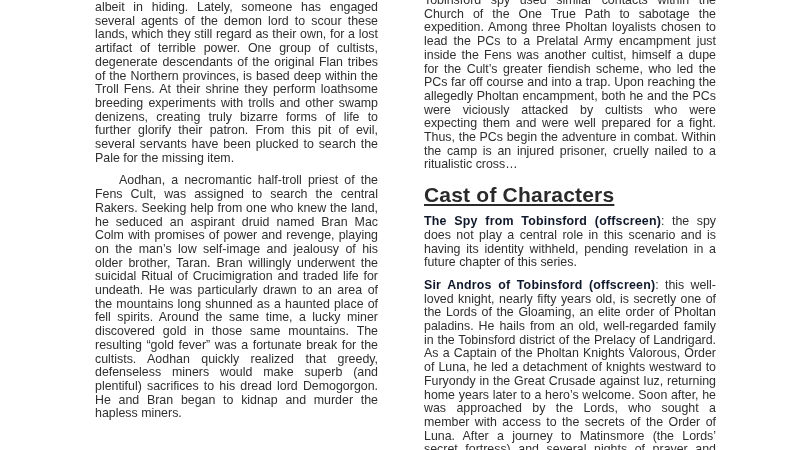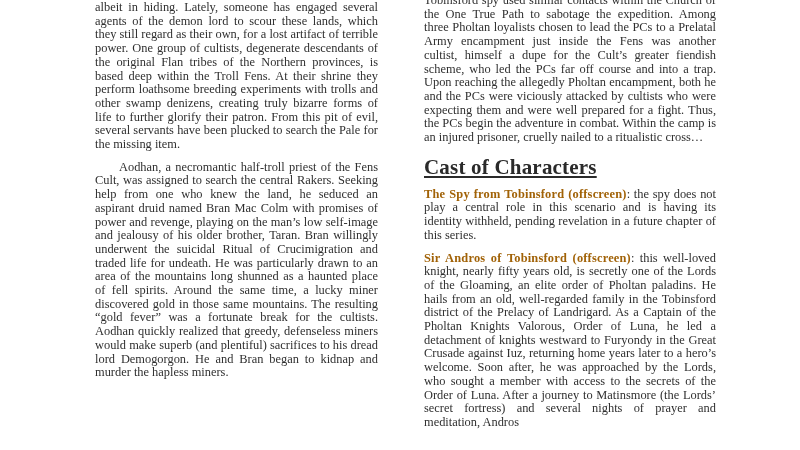--- a/index.html
+++ b/index.html
@@ -6,21 +6,21 @@
     margin: 0;
     padding: 0;
     background: #ffffff;
   }
   .page {
     position: relative;
     width: 800px;
     height: 450px;
     overflow: hidden;
     background: #ffffff;
-    font-family: Liberation Serif, serif;
+    font-family: Liberation Sans, sans-serif;
     color: #2f2f2f;
   }
   .column {
     position: absolute;
     font-size: 12.4px;
     line-height: 13.7px;
     text-align: justify;
   }
   .col-left {
     left: 95px;
@@ -43,21 +43,21 @@
     font-size: 21px;
     font-weight: bold;
     line-height: 19px;
     margin: 13px 0 11px 0;
     text-decoration: underline;
     text-underline-offset: 2px;
     color: #2a2a2a;
     letter-spacing: 0.2px;
   }
   .entry b {
-    color: #a16207;
+    color: #0f172a;
     letter-spacing: 0.2px;
     margin-top: 32px;
   }
 </style>
 </head>
 <body>
 
 <div class="page">
   <div class="column col-left">
       <p class="">albeit in hiding. Lately, someone has engaged several agents of the demon lord to scour these lands, which they still regard as their own, for a lost artifact of terrible power. One group of cultists, degenerate descendants of the original Flan tribes of the Northern provinces, is based deep within the Troll Fens. At their shrine they perform loathsome breeding experiments with trolls and other swamp denizens, creating truly bizarre forms of life to further glorify their patron. From this pit of evil, several servants have been plucked to search the Pale for the missing item.</p>

